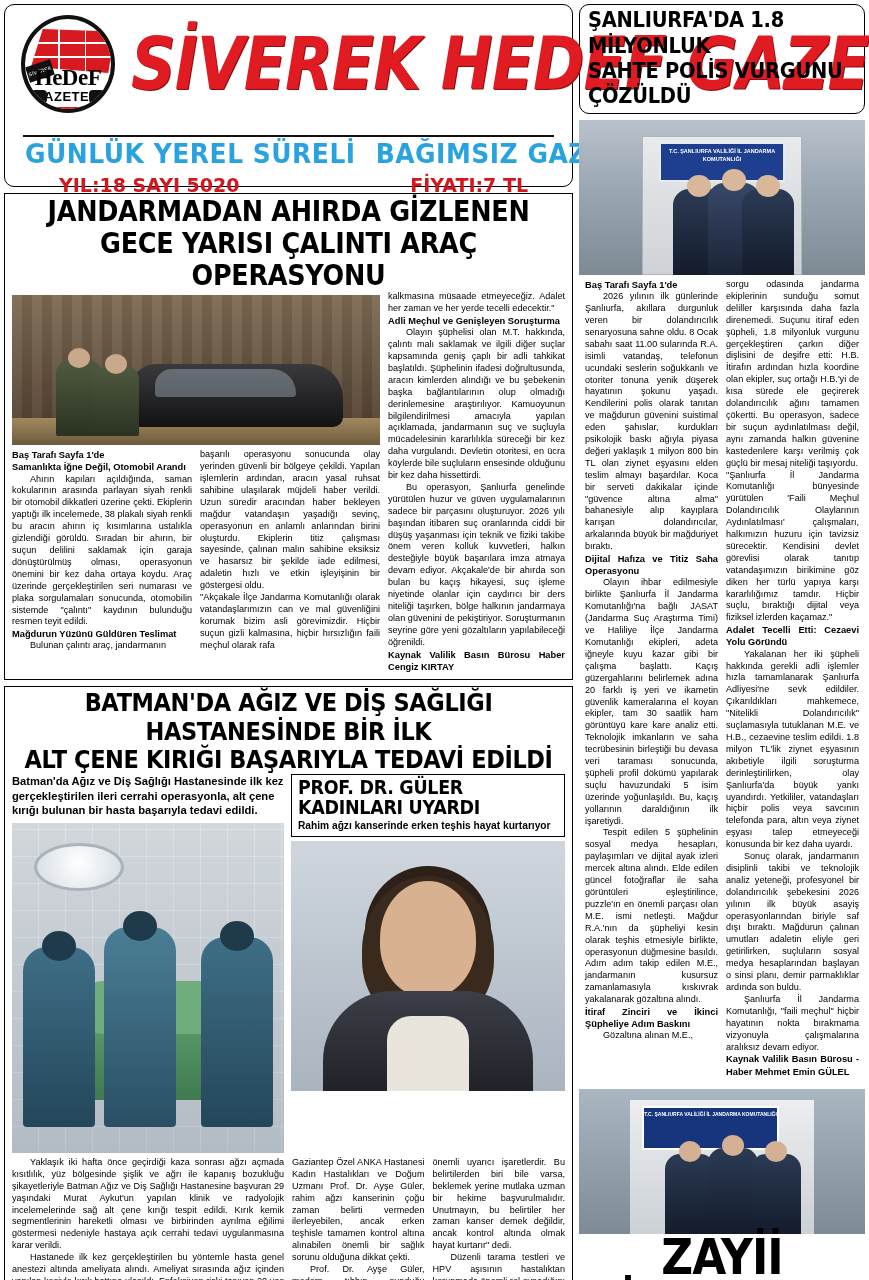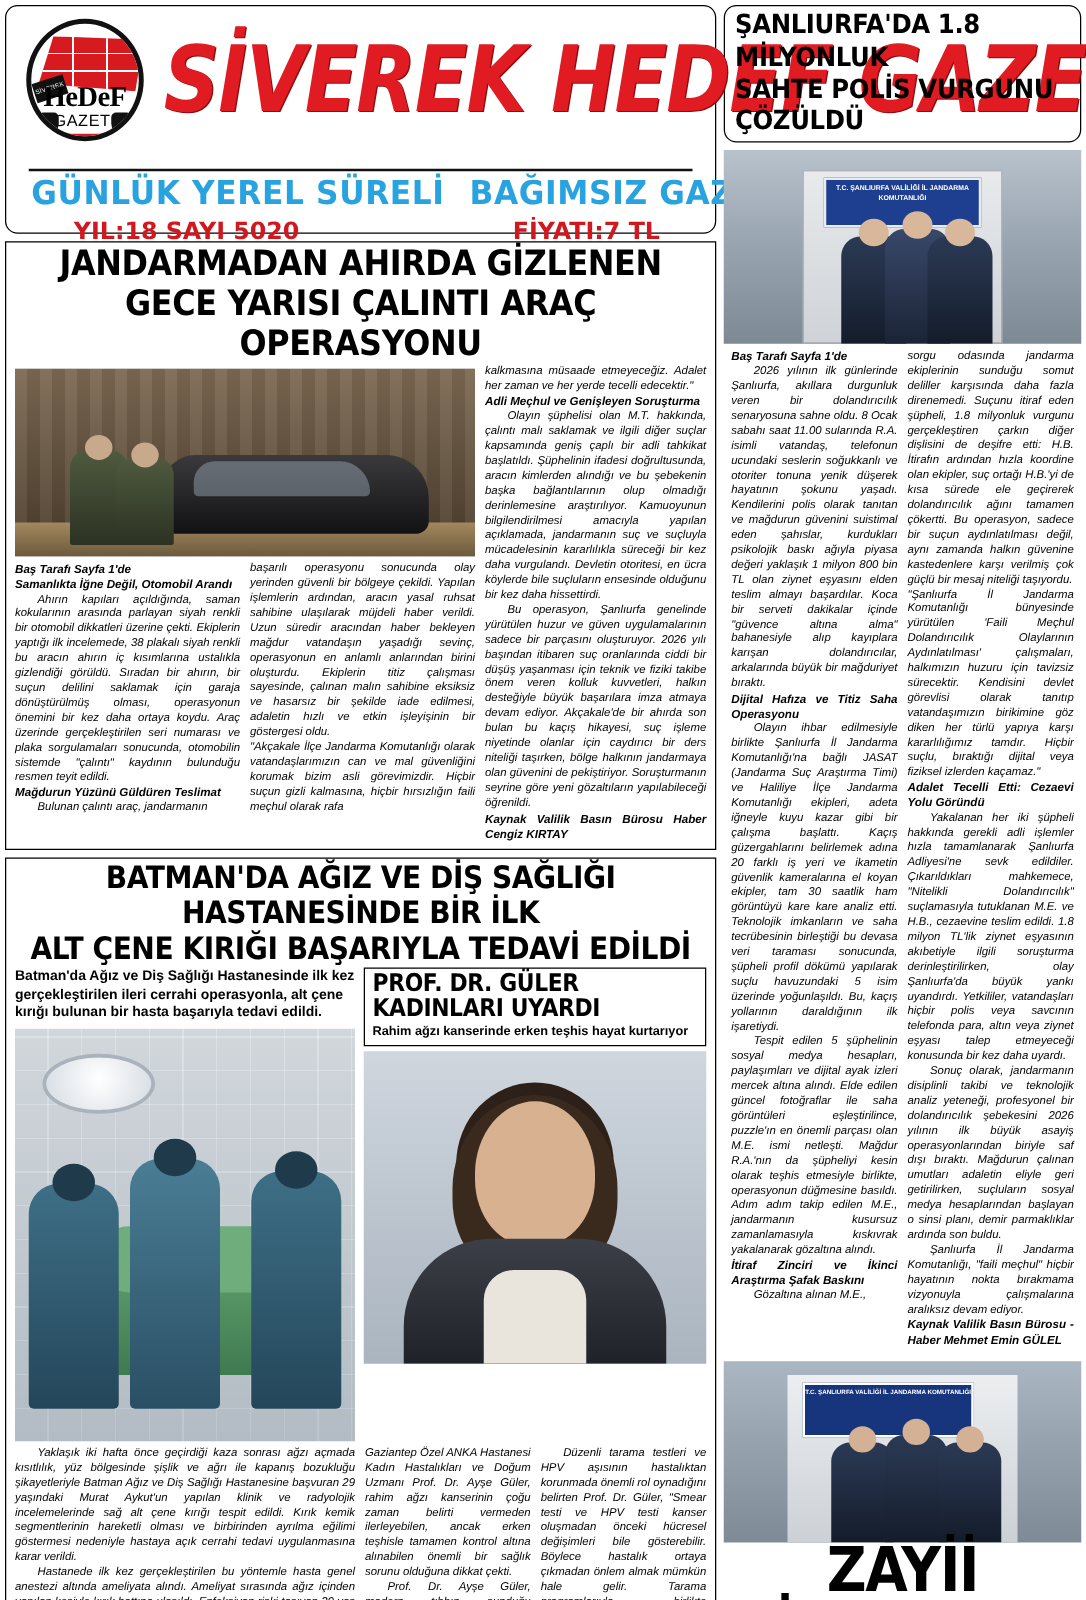--- a/index.html
+++ b/index.html
@@ -62,22 +62,22 @@
   .logo-hedef {
     position: absolute; left: 0; right: 0; top: 46px;
     text-align: center;
     font-weight: bold;
     font-size: 23px;
     letter-spacing: -0.5px;
     font-family: "Liberation Serif", serif;
   }
   .logo-gaz {
     position: absolute; left: 0; right: 0; top: 70px;
-    text-align: right;
-    font-weight: normal;
+    text-align: center;
+    font-weight: bold;
     font-size: 13px;
     letter-spacing: 0.5px;
   }
   .logo-gaz:before, .logo-gaz:after {
     content: "";
     position: absolute; top: 1px;
     width: 16px; height: 17px;
     background: #111;
     border-radius: 4px 4px 8px 8px;
   }
@@ -321,21 +321,20 @@
   }
 
   
   .cols2 { display: flex; gap: 8px; padding: 4px 6px 6px 6px; }
   .col { flex: 1; }
   .bodytext {
     font-size: 9.1px;
     line-height: 1.31;
     text-align: justify;
     hyphens: auto;
-    font-style: italic;
   }
   .bodytext p { margin: 0 0 0 0; text-indent: 18px; }
   .bodytext p.noind { text-indent: 0; }
   .sub { font-weight: bold; font-size: 9.3px; text-indent: 0 !important; }
 
   
   .art1 { margin-top: 6px; padding: 6px 7px 6px 7px; }
   .art1 h1 {
     margin: 0 0 4px 0;
     text-align: center;
@@ -507,20 +506,21 @@
             <p>Yaklaşık iki hafta önce geçirdiği kaza sonrası ağzı açmada kısıtlılık, yüz bölgesinde şişlik ve ağrı ile kapanış bozukluğu şikayetleriyle Batman Ağız ve Diş Sağlığı Hastanesine başvuran 29 yaşındaki Murat Aykut'un yapılan klinik ve radyolojik incelemelerinde sağ alt çene kırığı tespit edildi. Kırık kemik segmentlerinin hareketli olması ve birbirinden ayrılma eğilimi göstermesi nedeniyle hastaya açık cerrahi tedavi uygulanmasına karar verildi.</p>
             <p>Hastanede ilk kez gerçekleştirilen bu yöntemle hasta genel anestezi altında ameliyata alındı. Ameliyat sırasında ağız içinden yapılan kesiyle kırık hattına ulaşıldı. Enfeksiyon riski taşıyan 20 yaş dişi çekilirken, kırık kemik segmentleri anatomik pozisyonuna getirildi ve titanyum plak ile vidalarla sabitlendi. Herhangi bir komplikasyon yaşanmadan tamamlanan operasyonun ardından hastanın genel durumunun iyi olduğu, klinik bulgularının stabil seyrettiği öğrenildi. Aynı gün taburcu edilen hasta takibe alındı.</p>
 
           </div>
           <div class="col bodytext">
             <p class="noind">Gaziantep Özel ANKA Hastanesi Kadın Hastalıkları ve Doğum Uzmanı Prof. Dr. Ayşe Güler, rahim ağzı kanserinin çoğu zaman belirti vermeden ilerleyebilen, ancak erken teşhisle tamamen kontrol altına alınabilen önemli bir sağlık sorunu olduğuna dikkat çekti.</p>
             <p>Prof. Dr. Ayşe Güler, modern tıbbın sunduğu imkanlarla rahim ağzı kanserinin "korkulu bir rüya" olmaktan çıktığını belirterek, "Biz bu hastalığı henüz oluşmadan yakalayabiliyoruz. Ancak bunun tek bir şartı var, erkenliktir. Kadınların kendini iyi hissetmesi, her şeyin yolunda olduğu anlamına gelmemelidir. Çünkü, rahim ağzı kanseri özellikle erken evrede belirti göstermeyebilir.</p>
 
           </div>
           <div class="col bodytext">
+            <p class="noind">önemli uyarıcı işaretlerdir. Bu belirtilerden biri bile varsa, beklemek yerine mutlaka uzman bir hekime başvurulmalıdır. Unutmayın, bu belirtiler her zaman kanser demek değildir, ancak kontrol altında olmak hayat kurtarır" dedi.</p>
             <p>Düzenli tarama testleri ve HPV aşısının hastalıktan korunmada önemli rol oynadığını belirten Prof. Dr. Güler, "Smear testi ve HPV testi kanser oluşmadan önceki hücresel değişimleri bile gösterebilir. Böylece hastalık ortaya çıkmadan önlem almak mümkün hale gelir. Tarama programlarıyla birlikte değerlendirildiğinde rahim ağzı kanseri hastalıkları görülme riski ciddi ölçüde azalır" şeklinde konuştu.</p>
 
           </div>
         </div>
       </div>
     </div>
 
     <div class="right-col">
 
       <div class="frame tr-head">
@@ -541,21 +541,21 @@
         <div class="p3"></div>
       </div>
 
       <div class="cols2">
         <div class="col bodytext">
           <p class="sub noind">Baş Tarafı Sayfa 1'de</p>
           <p>2026 yılının ilk günlerinde Şanlıurfa, akıllara durgunluk veren bir dolandırıcılık senaryosuna sahne oldu. 8 Ocak sabahı saat 11.00 sularında R.A. isimli vatandaş, telefonun ucundaki seslerin soğukkanlı ve otoriter tonuna yenik düşerek hayatının şokunu yaşadı. Kendilerini polis olarak tanıtan ve mağdurun güvenini suistimal eden şahıslar, kurdukları psikolojik baskı ağıyla piyasa değeri yaklaşık 1 milyon 800 bin TL olan ziynet eşyasını elden teslim almayı başardılar. Koca bir serveti dakikalar içinde "güvence altına alma" bahanesiyle alıp kayıplara karışan dolandırıcılar, arkalarında büyük bir mağduriyet bıraktı.</p>
           <p class="sub noind">Dijital Hafıza ve Titiz Saha Operasyonu</p>
           <p>Olayın ihbar edilmesiyle birlikte Şanlıurfa İl Jandarma Komutanlığı'na bağlı JASAT (Jandarma Suç Araştırma Timi) ve Haliliye İlçe Jandarma Komutanlığı ekipleri, adeta iğneyle kuyu kazar gibi bir çalışma başlattı. Kaçış güzergahlarını belirlemek adına 20 farklı iş yeri ve ikametin güvenlik kameralarına el koyan ekipler, tam 30 saatlik ham görüntüyü kare kare analiz etti. Teknolojik imkanların ve saha tecrübesinin birleştiği bu devasa veri taraması sonucunda, şüpheli profil dökümü yapılarak suçlu havuzundaki 5 isim üzerinde yoğunlaşıldı. Bu, kaçış yollarının daraldığının ilk işaretiydi.</p>
           <p>Tespit edilen 5 şüphelinin sosyal medya hesapları, paylaşımları ve dijital ayak izleri mercek altına alındı. Elde edilen güncel fotoğraflar ile saha görüntüleri eşleştirilince, puzzle'ın en önemli parçası olan M.E. ismi netleşti. Mağdur R.A.'nın da şüpheliyi kesin olarak teşhis etmesiyle birlikte, operasyonun düğmesine basıldı. Adım adım takip edilen M.E., jandarmanın kusursuz zamanlamasıyla kıskıvrak yakalanarak gözaltına alındı.</p>
-          <p class="sub noind">İtiraf Zinciri ve İkinci Araştırma Şafak Baskını</p>
+          <p class="sub noind">İtiraf Zinciri ve İkinci Şüpheliye Adım Baskını</p>
           <p>Gözaltına alınan M.E.,</p>
         </div>
         <div class="col bodytext">
           <p class="noind">sorgu odasında jandarma ekiplerinin sunduğu somut deliller karşısında daha fazla direnemedi. Suçunu itiraf eden şüpheli, 1.8 milyonluk vurgunu gerçekleştiren çarkın diğer dişlisini de deşifre etti: H.B. İtirafın ardından hızla koordine olan ekipler, suç ortağı H.B.'yi de kısa sürede ele geçirerek dolandırıcılık ağını tamamen çökertti. Bu operasyon, sadece bir suçun aydınlatılması değil, aynı zamanda halkın güvenine kastedenlere karşı verilmiş çok güçlü bir mesaj niteliği taşıyordu.</p>
           <p class="noind">"Şanlıurfa İl Jandarma Komutanlığı bünyesinde yürütülen 'Faili Meçhul Dolandırıcılık Olaylarının Aydınlatılması' çalışmaları, halkımızın huzuru için tavizsiz sürecektir. Kendisini devlet görevlisi olarak tanıtıp vatandaşımızın birikimine göz diken her türlü yapıya karşı kararlılığımız tamdır. Hiçbir suçlu, bıraktığı dijital veya fiziksel izlerden kaçamaz."</p>
           <p class="sub noind">Adalet Tecelli Etti: Cezaevi Yolu Göründü</p>
           <p>Yakalanan her iki şüpheli hakkında gerekli adli işlemler hızla tamamlanarak Şanlıurfa Adliyesi'ne sevk edildiler. Çıkarıldıkları mahkemece, "Nitelikli Dolandırıcılık" suçlamasıyla tutuklanan M.E. ve H.B., cezaevine teslim edildi. 1.8 milyon TL'lik ziynet eşyasının akıbetiyle ilgili soruşturma derinleştirilirken, olay Şanlıurfa'da büyük yankı uyandırdı. Yetkililer, vatandaşları hiçbir polis veya savcının telefonda para, altın veya ziynet eşyası talep etmeyeceği konusunda bir kez daha uyardı.</p>
           <p>Sonuç olarak, jandarmanın disiplinli takibi ve teknolojik analiz yeteneği, profesyonel bir dolandırıcılık şebekesini 2026 yılının ilk büyük asayiş operasyonlarından biriyle saf dışı bıraktı. Mağdurun çalınan umutları adaletin eliyle geri getirilirken, suçluların sosyal medya hesaplarından başlayan o sinsi planı, demir parmaklıklar ardında son buldu.</p>
           <p>Şanlıurfa İl Jandarma Komutanlığı, "faili meçhul" hiçbir hayatının nokta bırakmama vizyonuyla çalışmalarına aralıksız devam ediyor.</p>
           <p class="sub noind">Kaynak Valilik Basın Bürosu - Haber Mehmet Emin GÜLEL</p>

